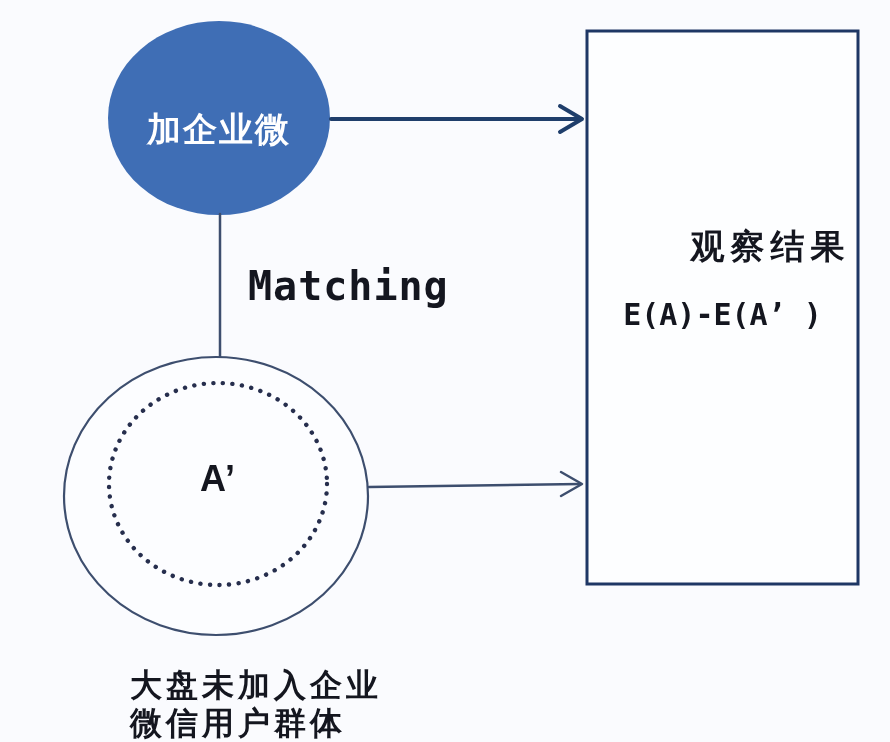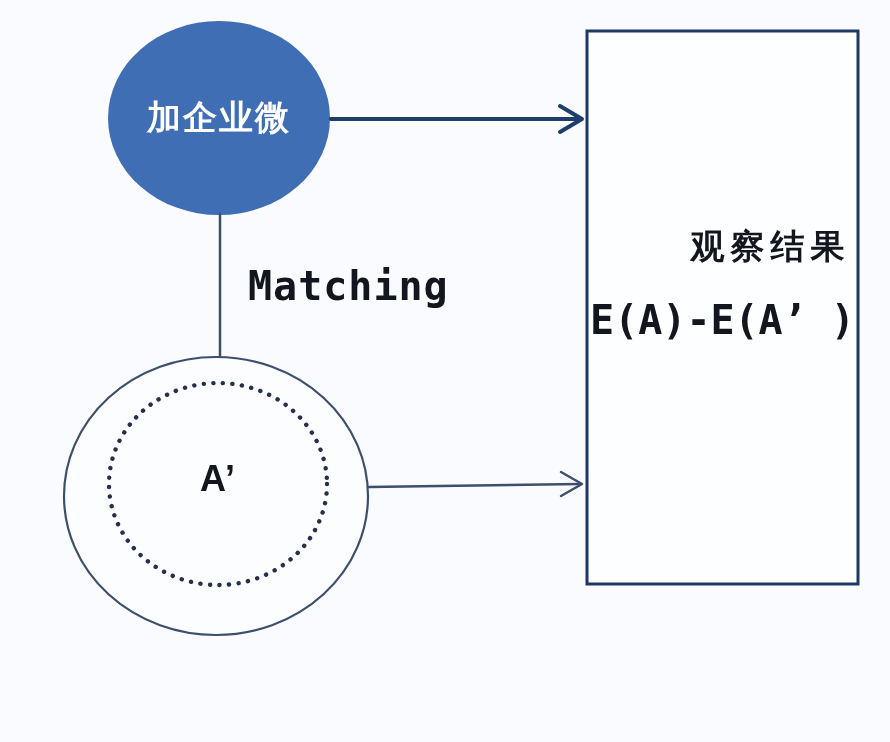--- a/index.html
+++ b/index.html
@@ -21,21 +21,21 @@
     height: 742px;
   }
   .label {
     position: absolute;
     color: var(--text-dark, #14161f);
     -webkit-user-select: none;
     user-select: none;
   }
   .circle-label {
     left: 108px;
-    top: 20px;
+    top: 32px;
     width: 222px;
     height: 196px;
     display: flex;
     flex-direction: column;
     align-items: center;
     justify-content: center;
     color: #ffffff;
     font-size: 34px;
     font-weight: bold;
     line-height: 1.4;
@@ -68,21 +68,21 @@
     font-weight: bold;
     letter-spacing: 6px;
     padding-left: 48px;
   }
   .box-formula {
     left: 587px;
     top: 297px;
     width: 271px;
     text-align: center;
     font-family: "DejaVu Sans Mono", monospace;
-    font-size: 40px;
+    font-size: 30px;
     font-weight: bold;
   }
   .caption {
     left: 130px;
     top: 666px;
     font-size: 32px;
     font-weight: bold;
     line-height: 1.2;
     letter-spacing: 4px;
   }
@@ -124,14 +124,18 @@
     <span>加企业微</span>
   </div>
 
   <div class="label matching-label">Matching</div>
 
   <div class="label a-prime-label">A’</div>
 
   <div class="label box-title">观察结果</div>
   <div class="label box-formula">E(A)-E(A’ )</div>
 
+  <div class="label caption">
+    <span class="caption-line">大盘未加入企业</span>
+    <span class="caption-line">微信用户群体</span>
+  </div>
 
 </div>
 
 </body></html>

